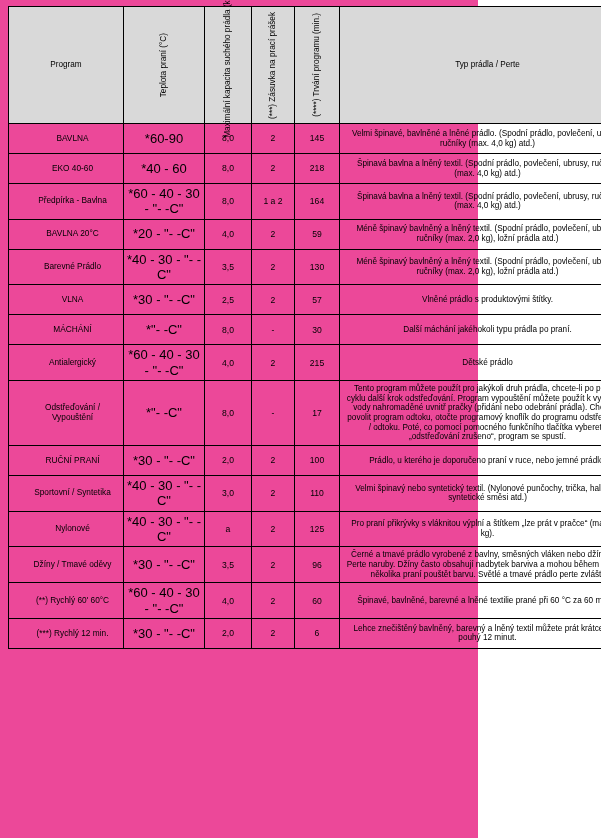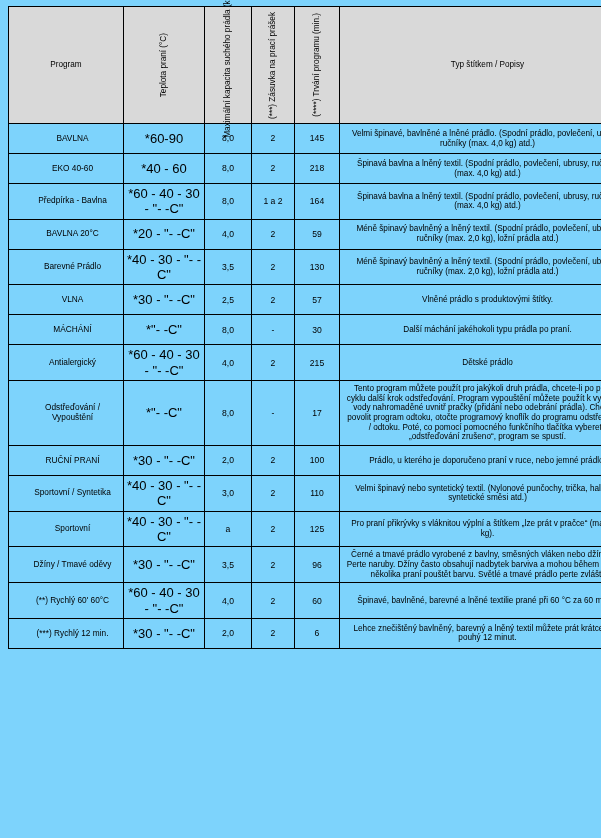--- a/index.html
+++ b/index.html
@@ -7,25 +7,25 @@
     padding: 0;
     background: #ffffff;
   }
   body {
     font-family: "Liberation Sans", sans-serif;
     width: 601px;
     height: 838px;
     overflow: hidden;
   }
   .sheet {
-    width: 601px;
+    width: 478px;
     height: 838px;
     box-sizing: border-box;
     padding: 6px 8px 4px 8px;
-    background: #7dd3fc;
+    background: #ec4899;
   }
   table.prog {
     border-collapse: collapse;
     width: 585px;
     table-layout: fixed;
     font-size: 8.2px;
     color: #000000;
   }
   table.prog td, table.prog th {
     border: 1px solid #000000;
@@ -105,21 +105,21 @@
           <div class="vert-wrap">
             <span class="vert">(***) Zásuvka na prací prášek</span>
           </div>
         </td>
         <td class="c5">
           <div class="vert-wrap">
             <span class="vert">(****) Trvání programu (min.)</span>
           </div>
         </td>
         <td class="c6">
-          <span>Typ štítkem / Popisy</span>
+          <span>Typ prádla / Perte</span>
         </td>
       </tr>
     </thead>
     <tbody id="tbody">
         <tr>
           <td class="c1 name">BAVLNA</td>
           <td class="c2 temp">*60-90</td>
           <td class="c3 num">8,0</td>
           <td class="c4 num">2</td>
           <td class="c5 num">145</td>
@@ -199,21 +199,21 @@
         </tr>
         <tr>
           <td class="c1 name">Sportovní / Syntetika</td>
           <td class="c2 temp">*40 - 30 - "- -C"</td>
           <td class="c3 num">3,0</td>
           <td class="c4 num">2</td>
           <td class="c5 num">110</td>
           <td class="c6 desc">Velmi špinavý nebo syntetický textil. (Nylonové punčochy, trička, halenky, syntetické směsi atd.)</td>
         </tr>
         <tr>
-          <td class="c1 name">Sportovní</td>
+          <td class="c1 name">Nylonové</td>
           <td class="c2 temp">*40 - 30 - "- -C"</td>
           <td class="c3 num">a</td>
           <td class="c4 num">2</td>
           <td class="c5 num">125</td>
           <td class="c6 desc">Pro praní přikrývky s vláknitou výplní a štítkem „lze prát v pračce“ (max. 2,5 kg).</td>
         </tr>
         <tr>
           <td class="c1 name">Džíny / Tmavé oděvy</td>
           <td class="c2 temp">*30 - "- -C"</td>
           <td class="c3 num">3,5</td>

